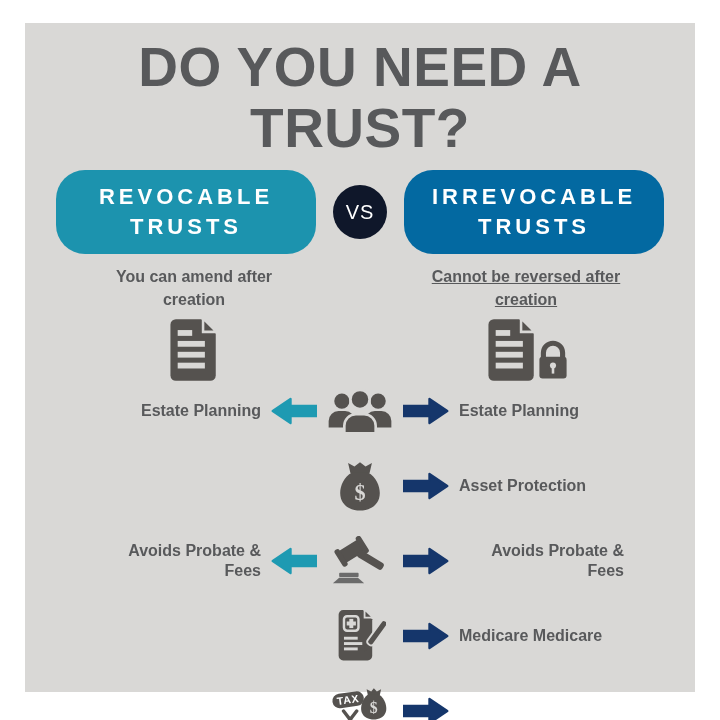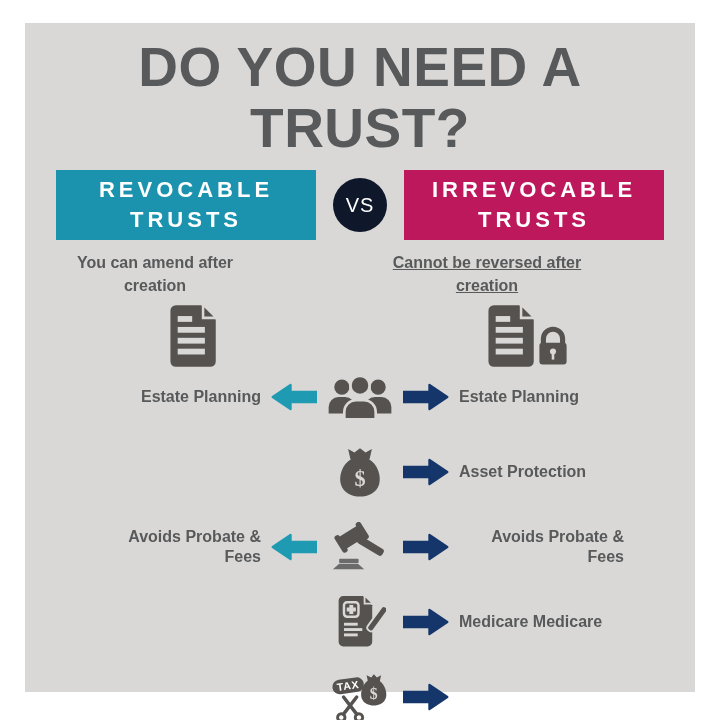--- a/index.html
+++ b/index.html
@@ -10,33 +10,33 @@
   .panel{
     position:absolute;left:25px;top:23px;width:670px;height:669px;
     background:#D9D8D6;
   }
   .title{
     text-align:center;margin-top:14px;font-size:55px;font-weight:bold;
     color:#58595B;letter-spacing:.5px;line-height:1.1;
   }
   .headers{position:relative;display:flex;justify-content:center;gap:72px;margin-top:12px;}
   .hbox{
-    width:260px;height:70px;display:flex;align-items:center;justify-content:center;
+    width:260px;height:84px;display:flex;align-items:center;justify-content:center;
     text-align:center;color:#FFFFFF;font-weight:bold;font-size:22px;
-    letter-spacing:4px;line-height:1.35;padding:0 6px;box-sizing:border-box;
+    letter-spacing:4px;line-height:1.35;padding:0 6px;box-sizing:border-box;border-radius:29px;
   }
   .hbox.left{background:#1C93AE;}
-  .hbox.right{background:#be185d;margin-left:16px;}
+  .hbox.right{background:#0369a1;margin-left:16px;}
   .vs{
     position:absolute;left:50%;top:50%;transform:translate(-50%,-50%);
     width:54px;height:54px;border-radius:50%;background:#0f172a;color:#FFFFFF;
     font-weight:normal;font-size:20px;display:flex;align-items:center;justify-content:center;
     letter-spacing:1px;
   }
-  .subtitles{display:flex;justify-content:flex-start;gap:72px;margin-top:11px;}
+  .subtitles{display:flex;justify-content:center;gap:72px;margin-top:11px;}
   .subcol{width:260px;display:flex;justify-content:center;}
   .subtxt{
     font-size:16px;font-weight:bold;color:#58595B;text-align:center;line-height:1.45;
     display:inline-block;
   }
   .subtxt.lmax{max-width:190px;}
   .subtxt.rmax{max-width:235px;text-decoration:underline;}
   .docs{display:flex;justify-content:center;gap:72px;margin-top:4px;height:78px;}
   .doccol{width:260px;display:flex;justify-content:center;align-items:flex-start;}
   .lockwrap{display:flex;align-items:flex-end;}

